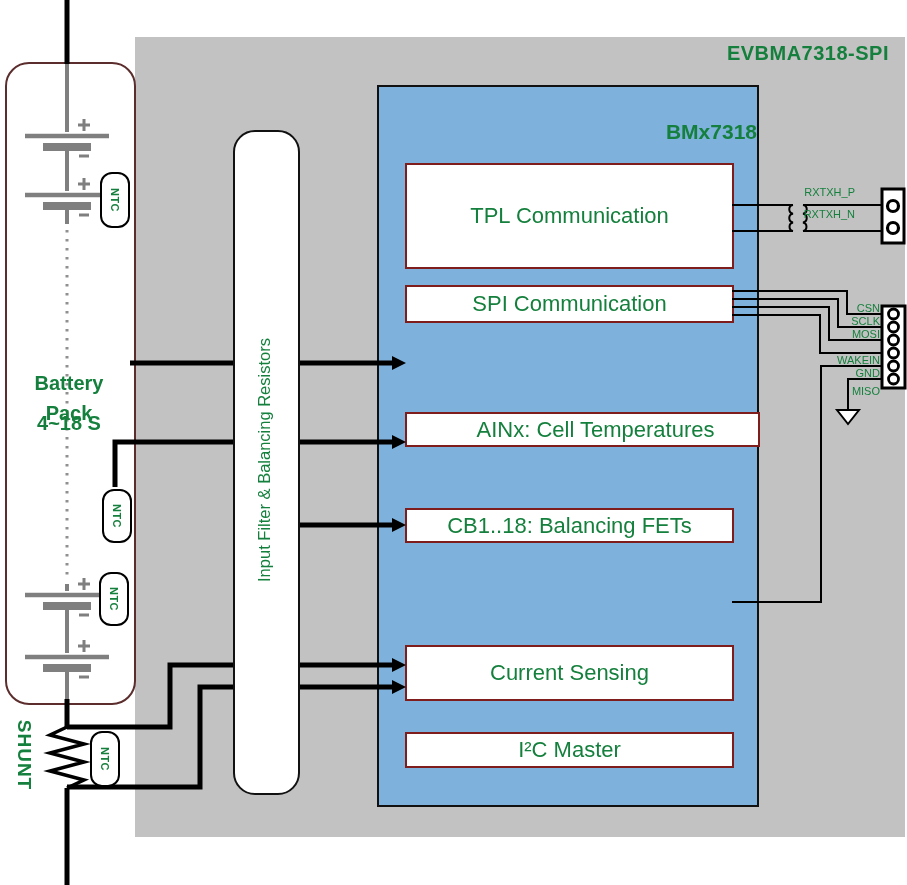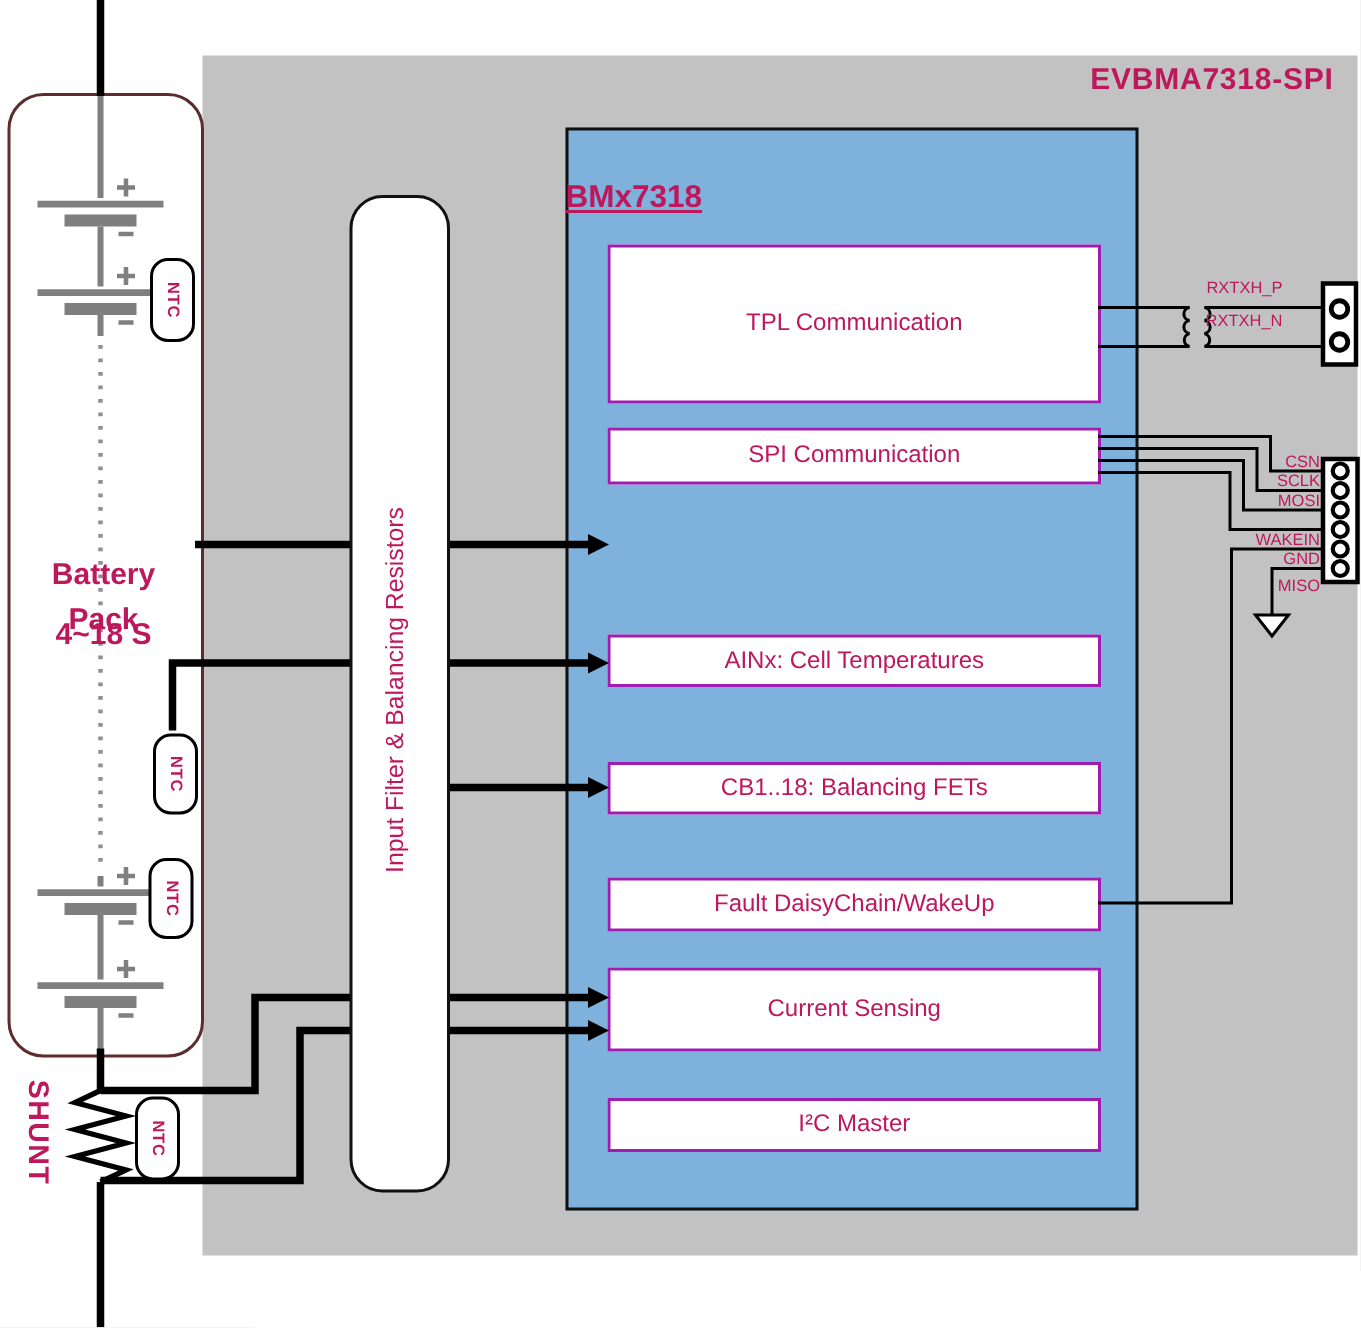--- a/index.html
+++ b/index.html
@@ -1,24 +1,24 @@
 <!DOCTYPE html>
 <html><head>
 <meta charset="utf-8">
 <style>
   html,body{margin:0;padding:0;background:#fff;}
   .canvas{position:relative;width:907px;height:885px;background:#fff;overflow:hidden;
-          font-family:"Liberation Sans",sans-serif;color:#be185d;}
+          font-family:"Liberation Sans",sans-serif;color:#15803d;}
   .abs{position:absolute;}
   .board-panel{left:135px;top:37px;width:770px;height:800px;background:#C2C2C2;}
   .board-title{top:42px;right:18px;font-size:20px;font-weight:bold;letter-spacing:.5px;}
   .chip-box{left:377px;top:85px;width:378px;height:718px;background:#7EB1DC;border:2px solid #111;}
-  .chip-title{left:377px;top:120px;width:380px;text-align:left;font-size:21px;font-weight:bold;text-decoration:underline;}
-  .block{left:405px;width:325px;background:#fff;border:2px solid #a21caf;display:flex;
-         align-items:center;justify-content:center;font-size:16px;position:absolute;}
+  .chip-title{left:377px;top:120px;width:380px;text-align:right;font-size:21px;font-weight:bold;}
+  .block{left:405px;width:325px;background:#fff;border:2px solid #7f1d1d;display:flex;
+         align-items:center;justify-content:center;font-size:22px;position:absolute;}
   .pack-box{left:5px;top:62px;width:127px;height:639px;background:#fff;
             border:2.5px solid #5B2D2D;border-radius:24px;}
   .pack-label{left:5px;top:320px;width:128px;text-align:center;font-size:20px;font-weight:bold;line-height:30px;margin-top:48px;}
   .cells-label{left:5px;top:412px;width:128px;text-align:center;font-size:20px;font-weight:bold;}
   .filter-box{left:233px;top:130px;width:63px;height:661px;background:#fff;
               border:2px solid #111;border-radius:22px;}
   .vtext{white-space:nowrap;}
   .filter-label{left:264px;top:460px;transform:translate(-50%,-50%) rotate(-90deg);font-size:16.5px;}
   .shunt-label{left:24px;top:755px;transform:translate(-50%,-50%) rotate(90deg);
                font-size:19px;font-weight:bold;letter-spacing:1px;}
@@ -39,28 +39,25 @@
 
   <div class="abs chip-box"></div>
   <div class="abs chip-title">BMx7318</div>
 
   <div class="block" style="top:163px;height:102px;">
       <span>TPL Communication</span>
     </div>
   <div class="block" style="top:285px;height:34px;">
       <span>SPI Communication</span>
     </div>
-  <div class="block" style="top:423px;height:31px;">
+  <div class="block" style="top:412px;height:31px;padding-left:26px;">
       <span>AINx: Cell Temperatures</span>
     </div>
   <div class="block" style="top:508px;height:31px;">
       <span>CB1..18: Balancing FETs</span>
-    </div>
-  <div class="block" style="top:585px;height:32px;">
-      <span>Fault DaisyChain/WakeUp</span>
     </div>
   <div class="block" style="top:645px;height:52px;">
       <span>Current Sensing</span>
     </div>
   <div class="block" style="top:732px;height:32px;text-align:center;">
       <span>I²C Master</span>
     </div>
 
   <div class="abs pack-box"></div>
 

